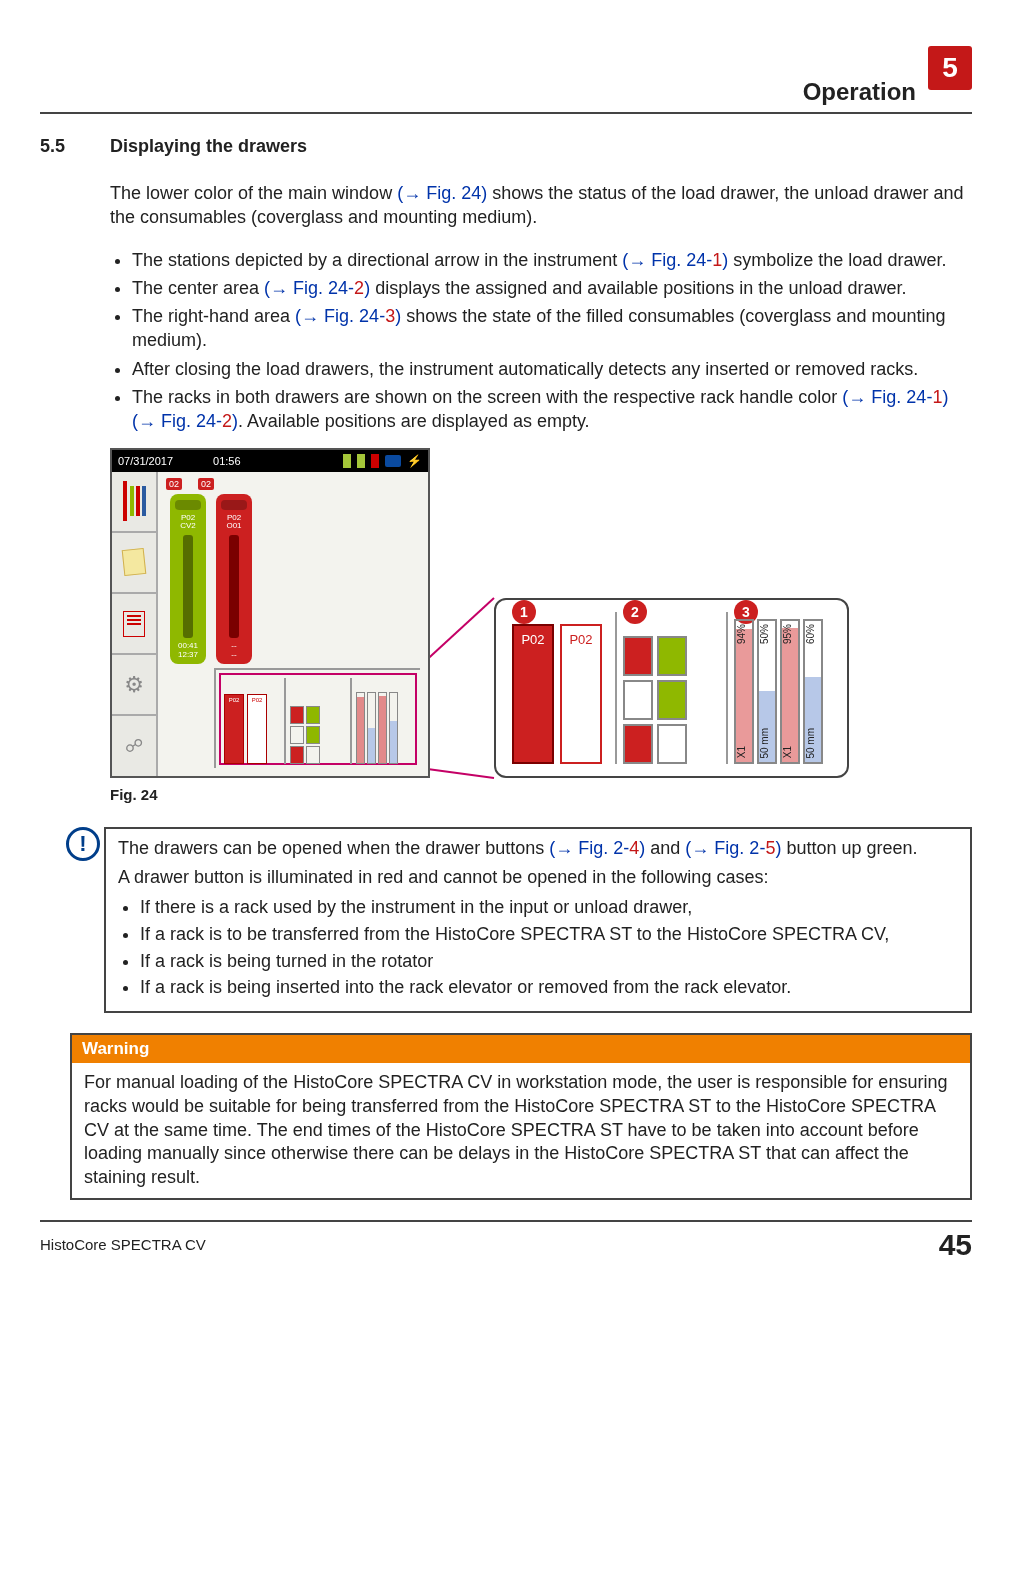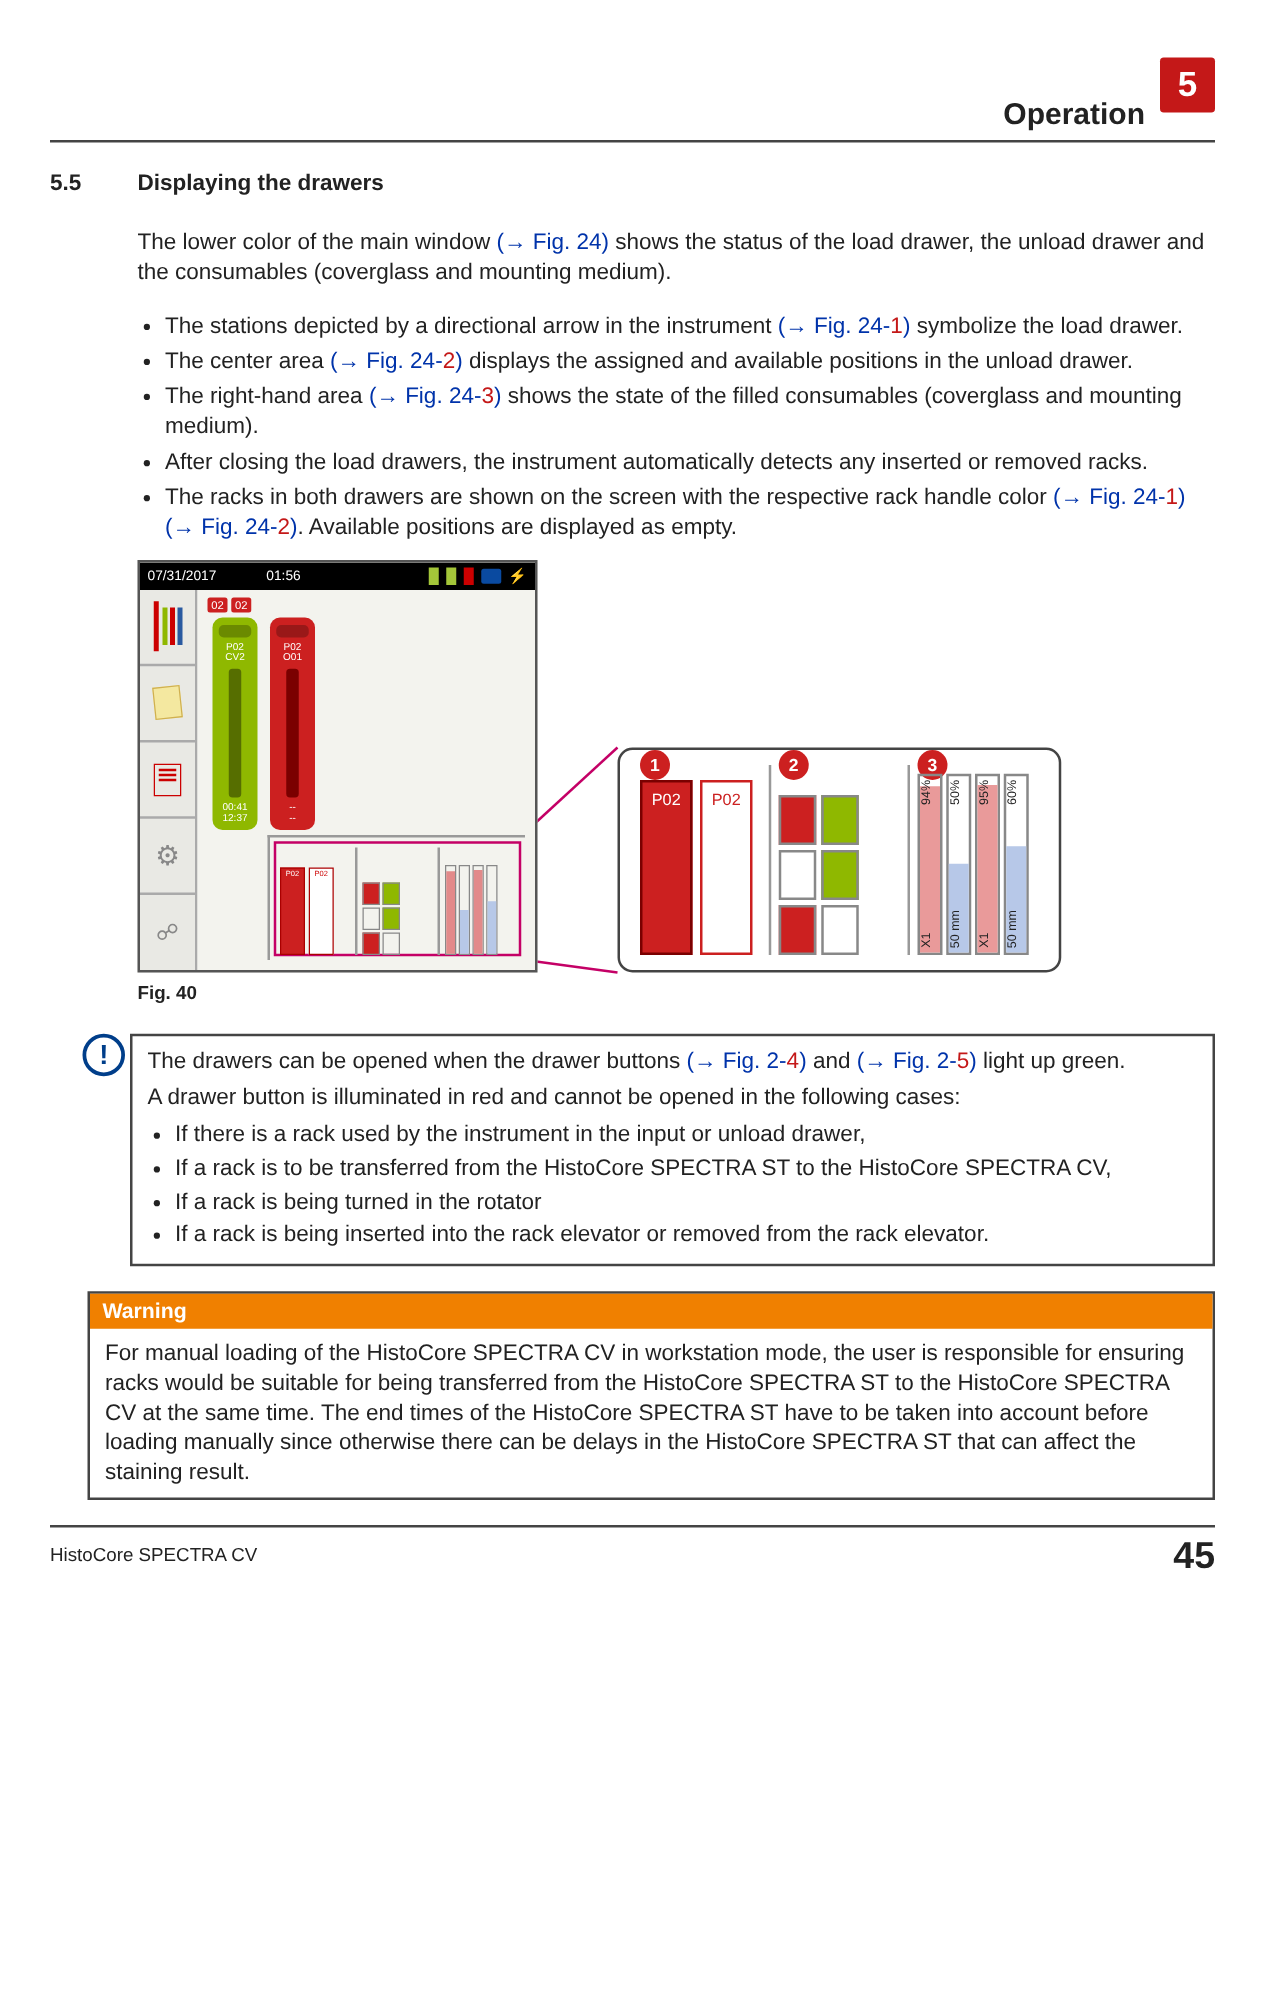--- a/index.html
+++ b/index.html
@@ -72,21 +72,21 @@
   .sb-racks .g{background:#8fb800;} .sb-racks .r{background:#c00;} .sb-racks .b{background:#2a5aa0;}
   .sb-note { width:22px; height:26px; background:#f4e8a0; border:1px solid #d0b050; transform: rotate(-6deg);}
   .sb-doc { width:22px; height:26px; border:1px solid #c00; display:flex; flex-direction:column; padding:3px; gap:2px;}
   .sb-doc span{height:2px; background:#c00;}
   .sb-gear { color:#888; font-size:22px;}
   .sb-bot { color:#888; font-size:18px;}
   .screen-main {
     flex: 1; background: #f3f3ee; position: relative;
     padding: 6px 8px;
   }
-  .top-badges { display:flex; gap:3px; margin-bottom:4px;}
+  .top-badges { display:flex; gap:16px; margin-bottom:4px;}
   .top-badges span{ background:#cc2020; color:#fff; font-size:9px; padding:1px 3px; border-radius:2px;}
   .big-racks { display:flex; gap:10px; height:170px; padding-left:4px;}
   .big-rack {
     width:36px; border-radius:8px; position:relative;
     display:flex; flex-direction:column; align-items:center;
     padding-top:6px;
   }
   .big-rack.green { background:#8fb800;}
   .big-rack.red { background:#cc2020;}
   .big-rack .cap { width:26px; height:10px; background:rgba(0,0,0,.25); border-radius:4px; margin-bottom:4px;}
@@ -367,28 +367,28 @@
             <div class="zp-bar blue">
               <div class="fill" style="height:60%"></div>
               <div class="t">60%</div>
               <div class="b">50 mm</div>
             </div>
           </div>
       </div>
     </div>
   </div>
 
-  <div class="fig-caption">Fig.  40</div>
+  <div class="fig-caption">Fig.  24</div>
 
   <div class="callout">
     <div class="callout-icon note">!</div>
     <div class="callout-box">
       <div class="callout-body">
         <div>
-          <span>The drawers can be opened when the drawer buttons </span><span class="ref"><span>(→ Fig.  2</span><span>-</span><span class="refnum">4</span><span>)</span></span><span> and </span><span class="ref"><span>(→ Fig.  2</span><span>-</span><span class="refnum">5</span><span>)</span></span><span> light up green.</span>
+          <span>The drawers can be opened when the drawer buttons </span><span class="ref"><span>(→ Fig.  2</span><span>-</span><span class="refnum">4</span><span>)</span></span><span> and </span><span class="ref"><span>(→ Fig.  2</span><span>-</span><span class="refnum">5</span><span>)</span></span><span> button up green.</span>
         </div>
         <div style="margin-top:6px;">A drawer button is illuminated in red and cannot be opened in the following cases:</div>
         <ul>
           <li>If there is a rack used by the instrument in the input or unload drawer,</li>
           <li>If a rack is to be transferred from the HistoCore SPECTRA ST to the HistoCore SPECTRA CV,</li>
           <li>If a rack is being turned in the rotator</li>
           <li>If a rack is being inserted into the rack elevator or removed from the rack elevator.</li>
         </ul>
       </div>
     </div>

